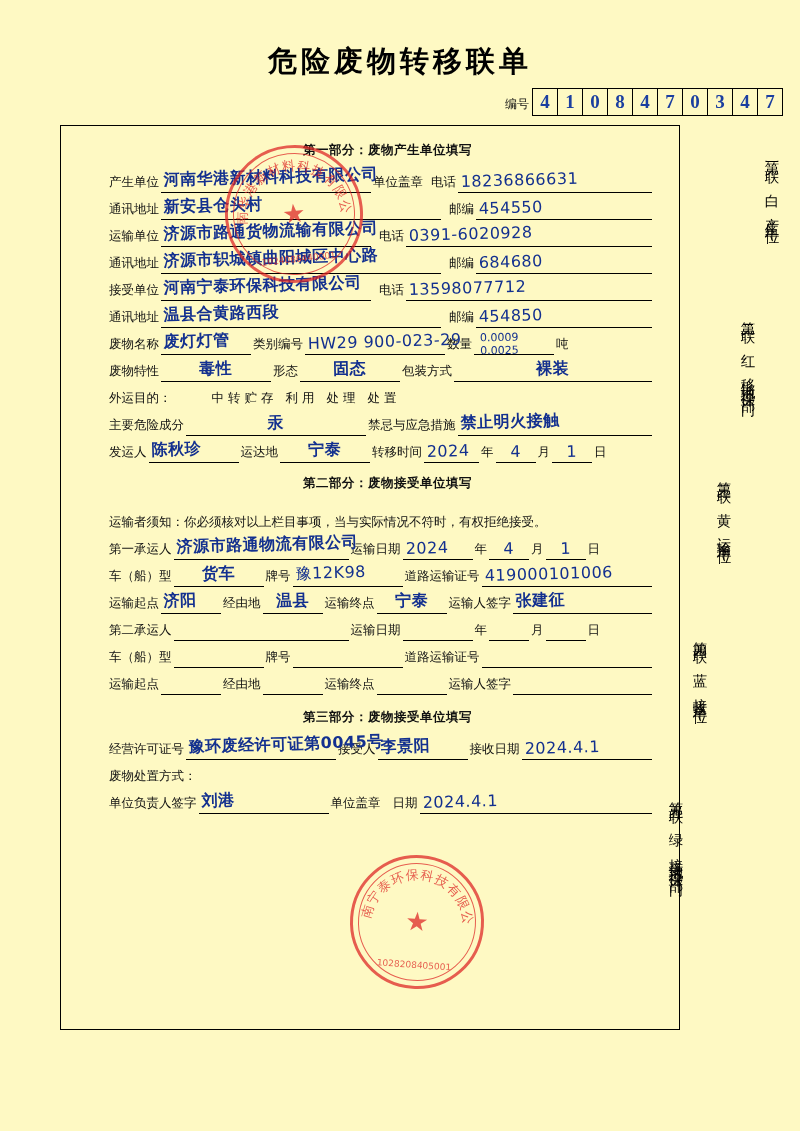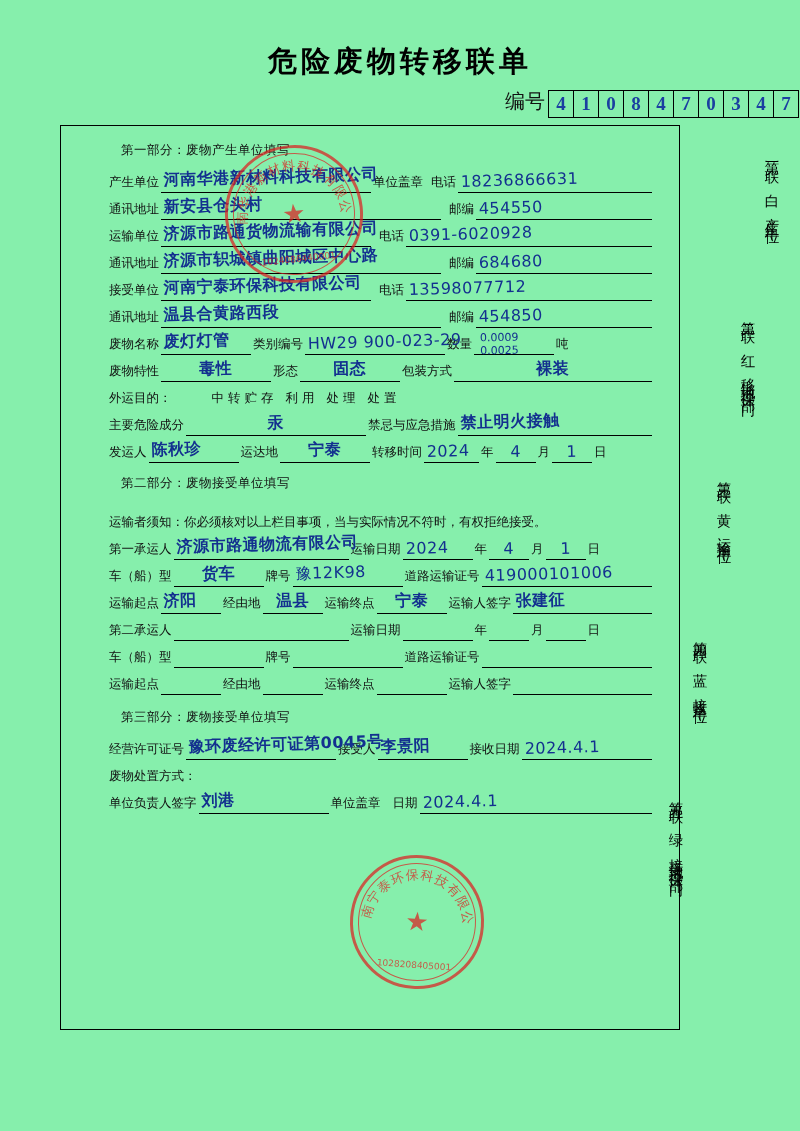--- a/index.html
+++ b/index.html
@@ -11,21 +11,21 @@
     width: 800px;
     height: 1131px;
     font-family: "Liberation Sans", sans-serif;
     color: #111;
     position: relative;
     overflow: hidden;
   }
   .page {
     position: absolute;
     inset: 0;
-    background: #86efac;
+    background: #fef9c3;
   }
   
   .doc-title {
     position: absolute;
     top: 42px;
     left: 0;
     width: 800px;
     text-align: center;
     font-family: "DejaVu Serif", serif;
     font-weight: bold;
@@ -36,21 +36,21 @@
   
   .serial-wrap {
     position: absolute;
     top: 88px;
     left: 505px;
     display: flex;
     align-items: flex-end;
   }
   .serial-label {
     font-family: "DejaVu Serif", serif;
-    font-size: 20px;
+    font-size: 12px;
     margin-right: 3px;
     padding-bottom: 3px;
   }
   .serial-boxes {
     display: flex;
     border: 1.4px solid #000;
   }
   .serial-boxes .cell {
     width: 24px;
     height: 26px;
@@ -76,24 +76,25 @@
   }
   .inner {
     position: absolute;
     left: 48px;
     top: 14px;
     width: 545px;
     font-size: 12.5px;
     font-family: "DejaVu Sans", sans-serif;
   }
   .sec-head {
-    font-weight: normal;
+    font-weight: bold;
     font-size: 12.5px;
     margin: 2px 0 7px 12px;
     letter-spacing: 0.5px;
+    text-align: center;
   }
   .row {
     display: flex;
     align-items: flex-end;
     height: 27px;
     position: relative;
   }
   .lbl {
     white-space: nowrap;
     font-size: 12.5px;

